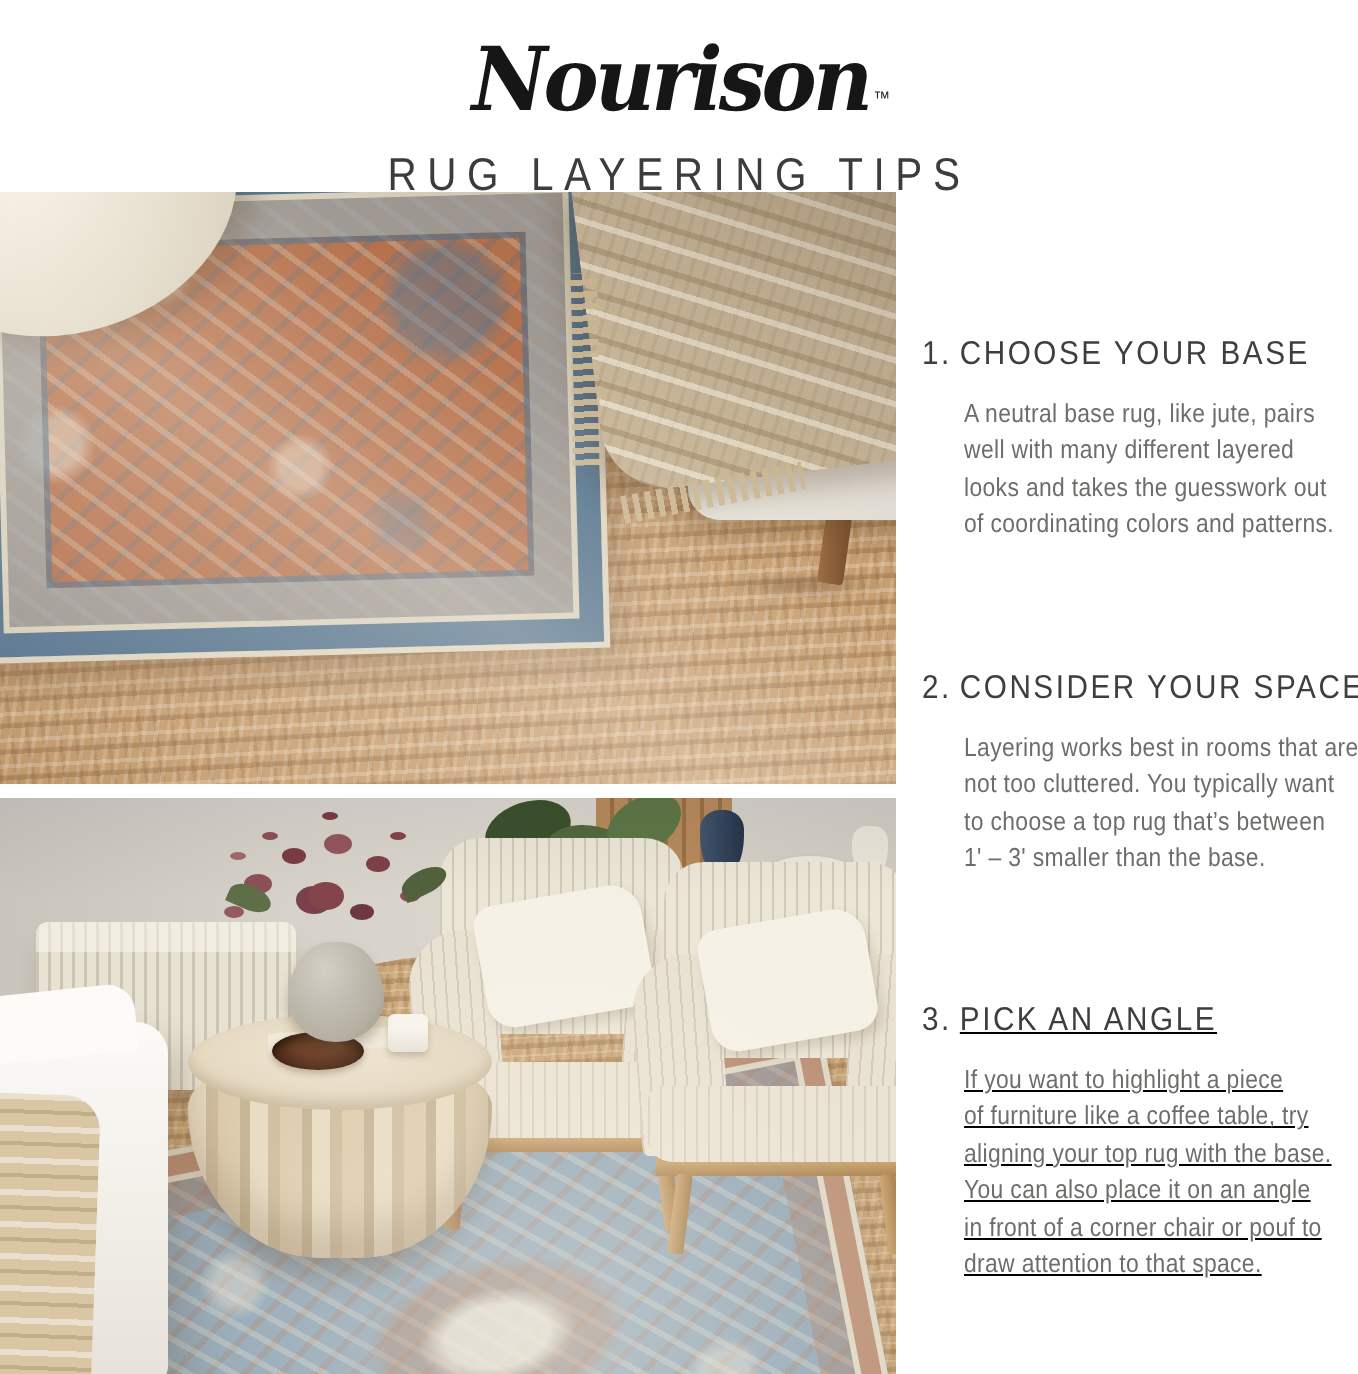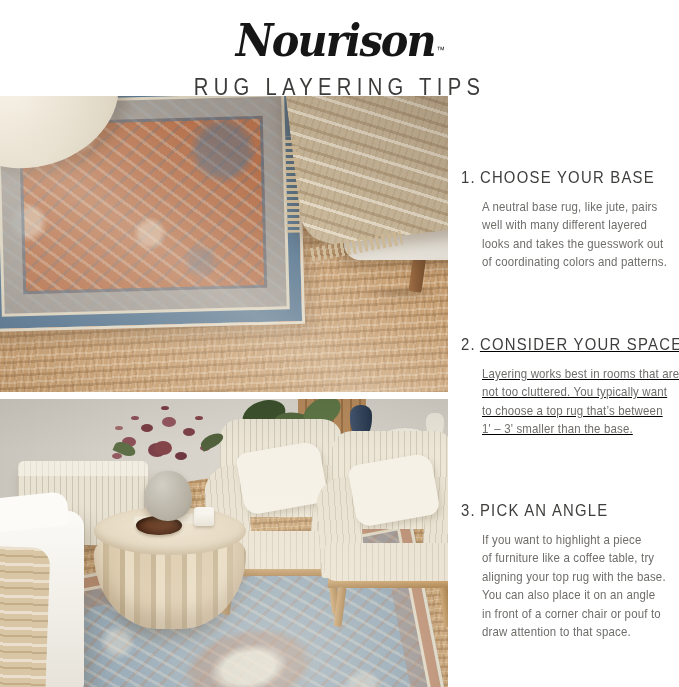--- a/index.html
+++ b/index.html
@@ -236,21 +236,21 @@
   .cleg.r{right:18px;transform:rotate(-7deg);}
   .sun2{inset:0;z-index:11;
     background:
       radial-gradient(ellipse at 62% 92%, rgba(255,249,238,.38), transparent 52%),
       linear-gradient(180deg, rgba(0,0,0,.05), rgba(0,0,0,0) 18%);
   }
 
   
   .tips{position:absolute;left:461px;top:156px;width:218px;height:531px;}
   .tip{position:absolute;left:0;width:218px;}
-  .tip1{top:12px;} .tip2{top:179px;text-decoration:underline;} .tip3{top:345px;}
+  .tip1{top:12px;} .tip2{top:179px;} .tip3{top:345px;text-decoration:underline;}
   .tip h2{
     margin:0;font-weight:400;font-size:16.5px;color:#3f3e3c;letter-spacing:1.4px;
     white-space:nowrap;transform:scaleX(.90);transform-origin:0 0;
   }
   .tip h2 .num{display:inline-block;min-width:21px;}
   .tip p{
     margin:11px 0 0 21px;font-size:13px;line-height:18.4px;color:#6f6d6a;letter-spacing:.2px;
     white-space:pre;transform:scaleX(.88);transform-origin:0 0;
   }
 </style>

